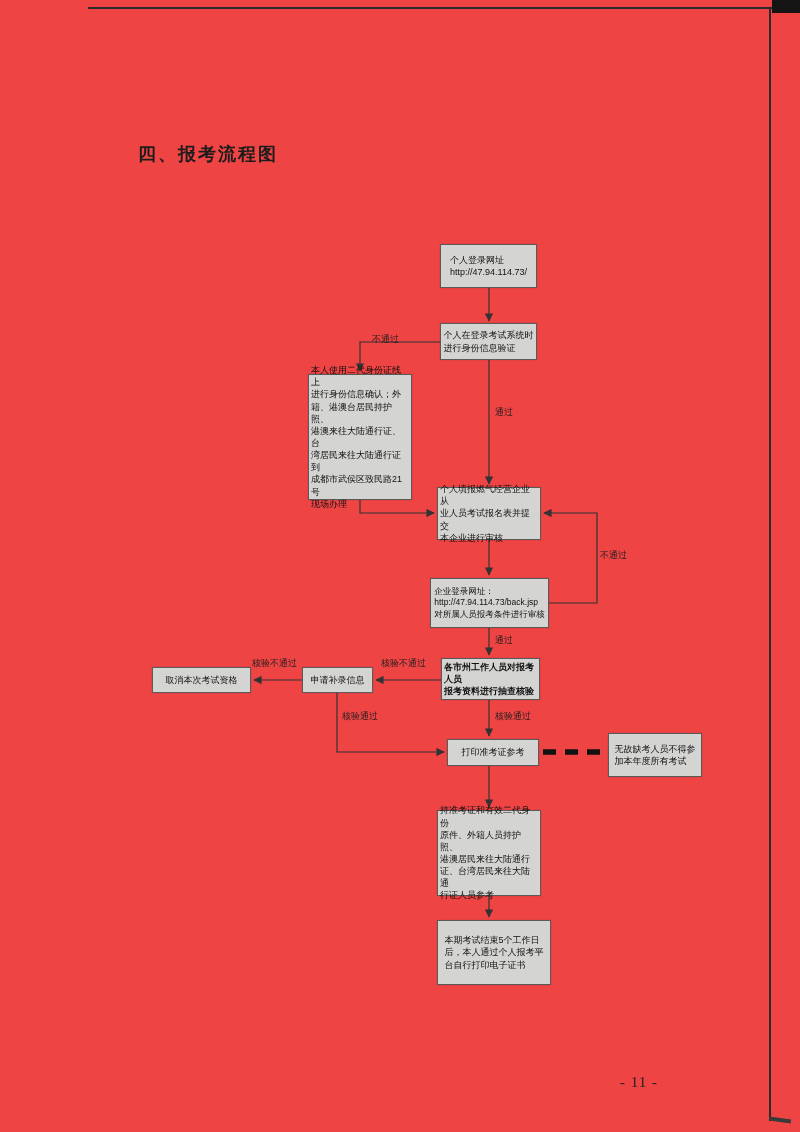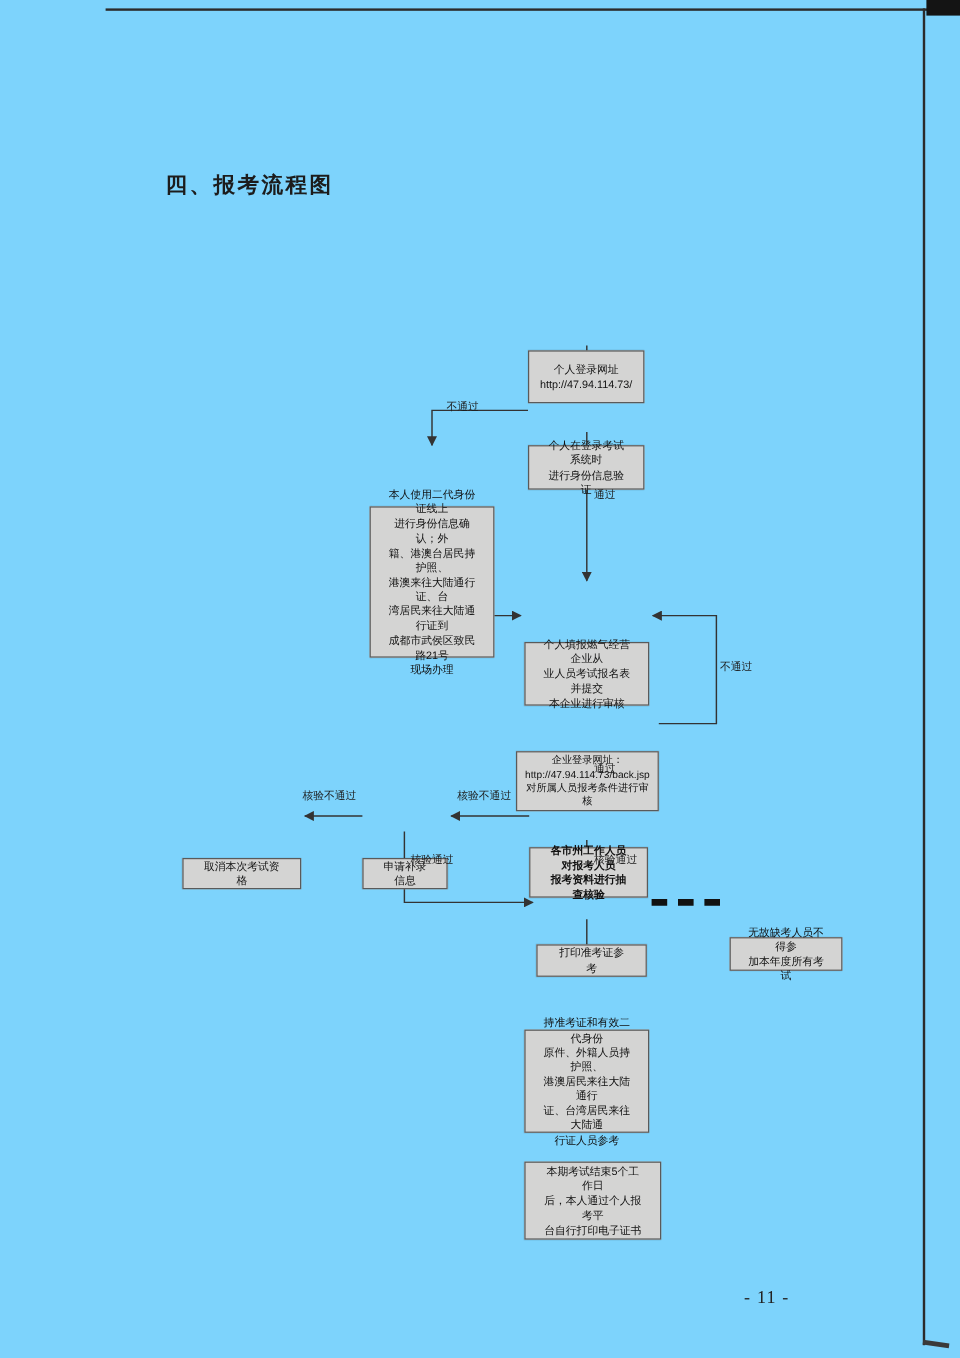--- a/index.html
+++ b/index.html
@@ -4,21 +4,21 @@
 <style>
   html,body{margin:0;padding:0;}
   body{
     width:800px;height:1132px;
     background:#efeeec;
     font-family:"Liberation Sans","DejaVu Sans",sans-serif;
     position:relative;overflow:hidden;
   }
   .page{
     position:absolute;left:0;top:0;width:800px;height:1132px;
-    background:#7dd3fc;
+    background:#ef4444;
   }
   
   .scan-top{position:absolute;left:88px;top:7px;width:712px;height:2px;background:#2b2b2b;}
   .scan-right{position:absolute;left:769px;top:7px;width:2px;height:1114px;background:#2b2b2b;}
   .scan-corner{position:absolute;left:772px;top:0;width:28px;height:13px;background:#141414;}
   .scan-bottom-mark{position:absolute;left:769px;top:1118px;width:22px;height:4px;background:#3a3a3a;transform:rotate(8deg);}
 
   .doc-title{
     position:absolute;left:138px;top:142px;
     font-size:18px;font-weight:bold;color:#1c1c1c;letter-spacing:2px;
@@ -28,26 +28,24 @@
     font-family:"Liberation Serif","DejaVu Serif",serif;
     font-size:15px;color:#222;letter-spacing:1px;margin-top:24px;
   }
 
   .flow-node{
     position:absolute;
     background:#d4d4d3;
     border:1px solid #5a5a5a;
     box-sizing:border-box;
     display:flex;align-items:center;justify-content:center;
-    text-align:center;
     font-size:9px;line-height:1.35;color:#101010;
     white-space:pre-line;
-    padding:1px 14px;
+    padding:1px 2px;
     box-shadow:0 0 1px rgba(0,0,0,.25);
-    margin-top:48px;
   }
   .flow-node.small-url{font-size:8.5px;}
 
   .edge-label{
     position:absolute;
     font-size:9px;color:#1d1d1d;
     white-space:nowrap;
   }
   svg.connectors{position:absolute;left:0;top:0;pointer-events:none;}
 </style>
@@ -125,21 +123,21 @@
 
   <div class="flow-node" style="left:441px;top:658px;width:99px;height:42px;font-weight:bold;">各市州工作人员对报考人员
 报考资料进行抽查核验</div>
 
   <div class="flow-node" style="left:302px;top:667px;width:71px;height:26px;">申请补录信息</div>
 
   <div class="flow-node" style="left:152px;top:667px;width:99px;height:26px;">取消本次考试资格</div>
 
   <div class="flow-node" style="left:447px;top:739px;width:92px;height:27px;">打印准考证参考</div>
 
-  <div class="flow-node" style="left:608px;top:733px;width:94px;height:28px;">无故缺考人员不得参
+  <div class="flow-node" style="left:608px;top:733px;width:94px;height:44px;">无故缺考人员不得参
 加本年度所有考试</div>
 
   <div class="flow-node" style="left:437px;top:810px;width:104px;height:86px;">持准考证和有效二代身份
 原件、外籍人员持护照、
 港澳居民来往大陆通行
 证、台湾居民来往大陆通
 行证人员参考</div>
 
   <div class="flow-node" style="left:437px;top:920px;width:114px;height:65px;">本期考试结束5个工作日
 后，本人通过个人报考平

